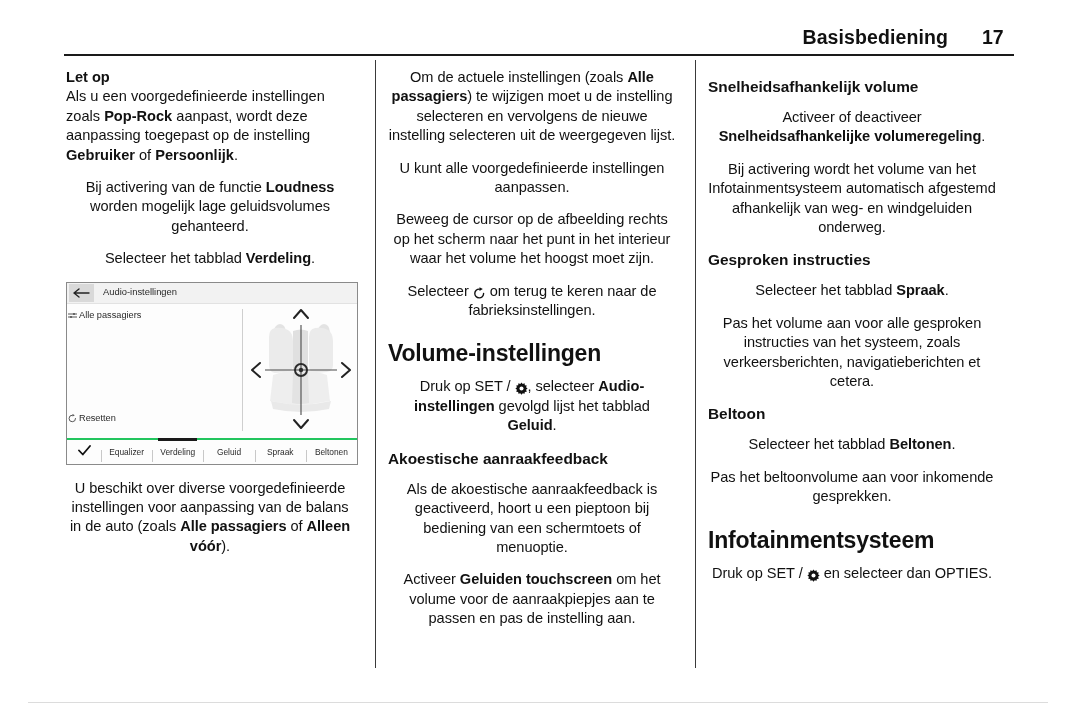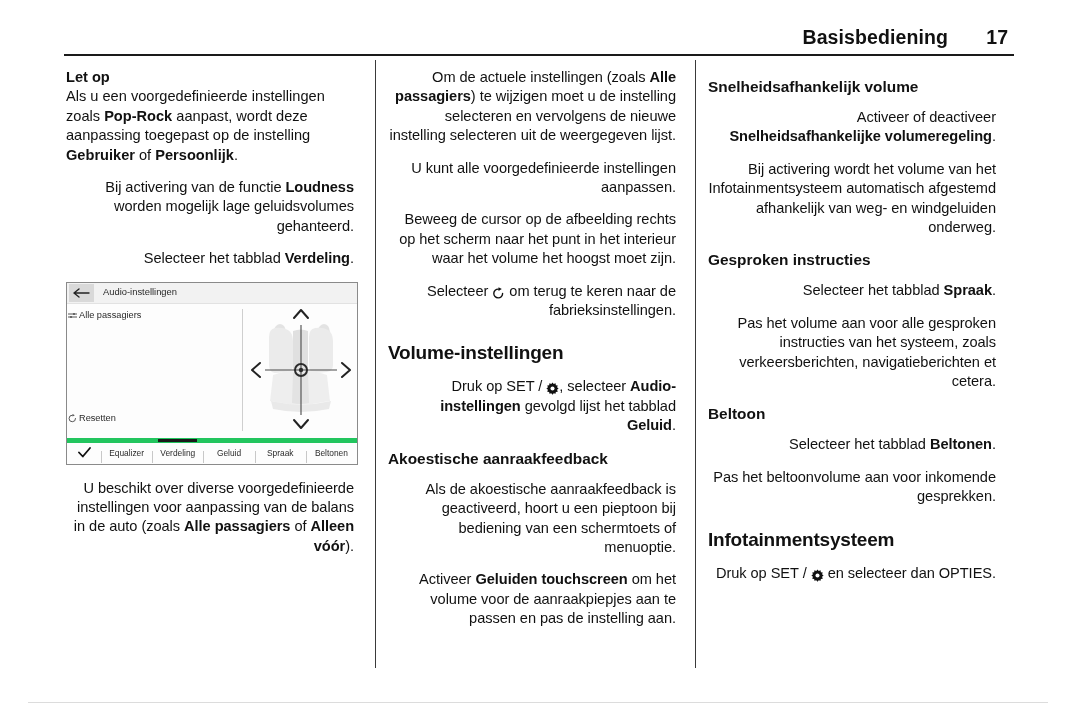--- a/index.html
+++ b/index.html
@@ -39,21 +39,21 @@
   }
   .header-title {
     font-size: 19.5px;
     font-weight: bold;
     letter-spacing: 0.1px;
   }
   .header-pageno {
     font-size: 19.5px;
     font-weight: bold;
     width: 26px;
-    text-align: right;
+    text-align: left;
   }
   .header-rule {
     position: absolute;
     left: 64px;
     top: 54px;
     width: 950px;
     height: 2px;
     background: #1a1a1a;
   }
 
@@ -87,21 +87,21 @@
   }
 
   
   p, h2, h3, h4 {
     margin: 0;
   }
   .body-text {
     font-size: 14.6px;
     line-height: 19.4px;
     margin-bottom: 13px;
-    text-align: right;
+    text-align: center;
     letter-spacing: -0.05px;
   }
   .note-title {
     font-size: 14.6px;
     line-height: 19.4px;
     font-weight: bold;
   }
   .note-body {
     font-size: 14.6px;
     line-height: 19.4px;
@@ -110,21 +110,21 @@
   b { font-weight: bold; }
 
   .h-section {
     font-size: 15.4px;
     line-height: 20px;
     font-weight: bold;
     margin-top: 9px;
     margin-bottom: 11px;
   }
   .h-chapter {
-    font-size: 19px;
+    font-size: 23px;
     line-height: 26px;
     font-weight: bold;
     margin-top: 20px;
     margin-bottom: 11px;
     letter-spacing: -0.2px;
   }
 
   
   .ico {
     display: inline-block;
@@ -207,21 +207,21 @@
     top: 24px;
     width: 100px;
     height: 124px;
   }
   .fig-tabs {
     position: absolute;
     left: 0;
     bottom: 0;
     width: 100%;
     height: 26px;
-    border-top: 5px solid #22c55e;
+    border-top: 2px solid #22c55e;
     display: flex;
     align-items: center;
     box-sizing: border-box;
     background: #fdfdfd;
   }
   .fig-tab {
     flex: 1;
     text-align: center;
     font-size: 8.4px;
     color: #2b2b2b;

